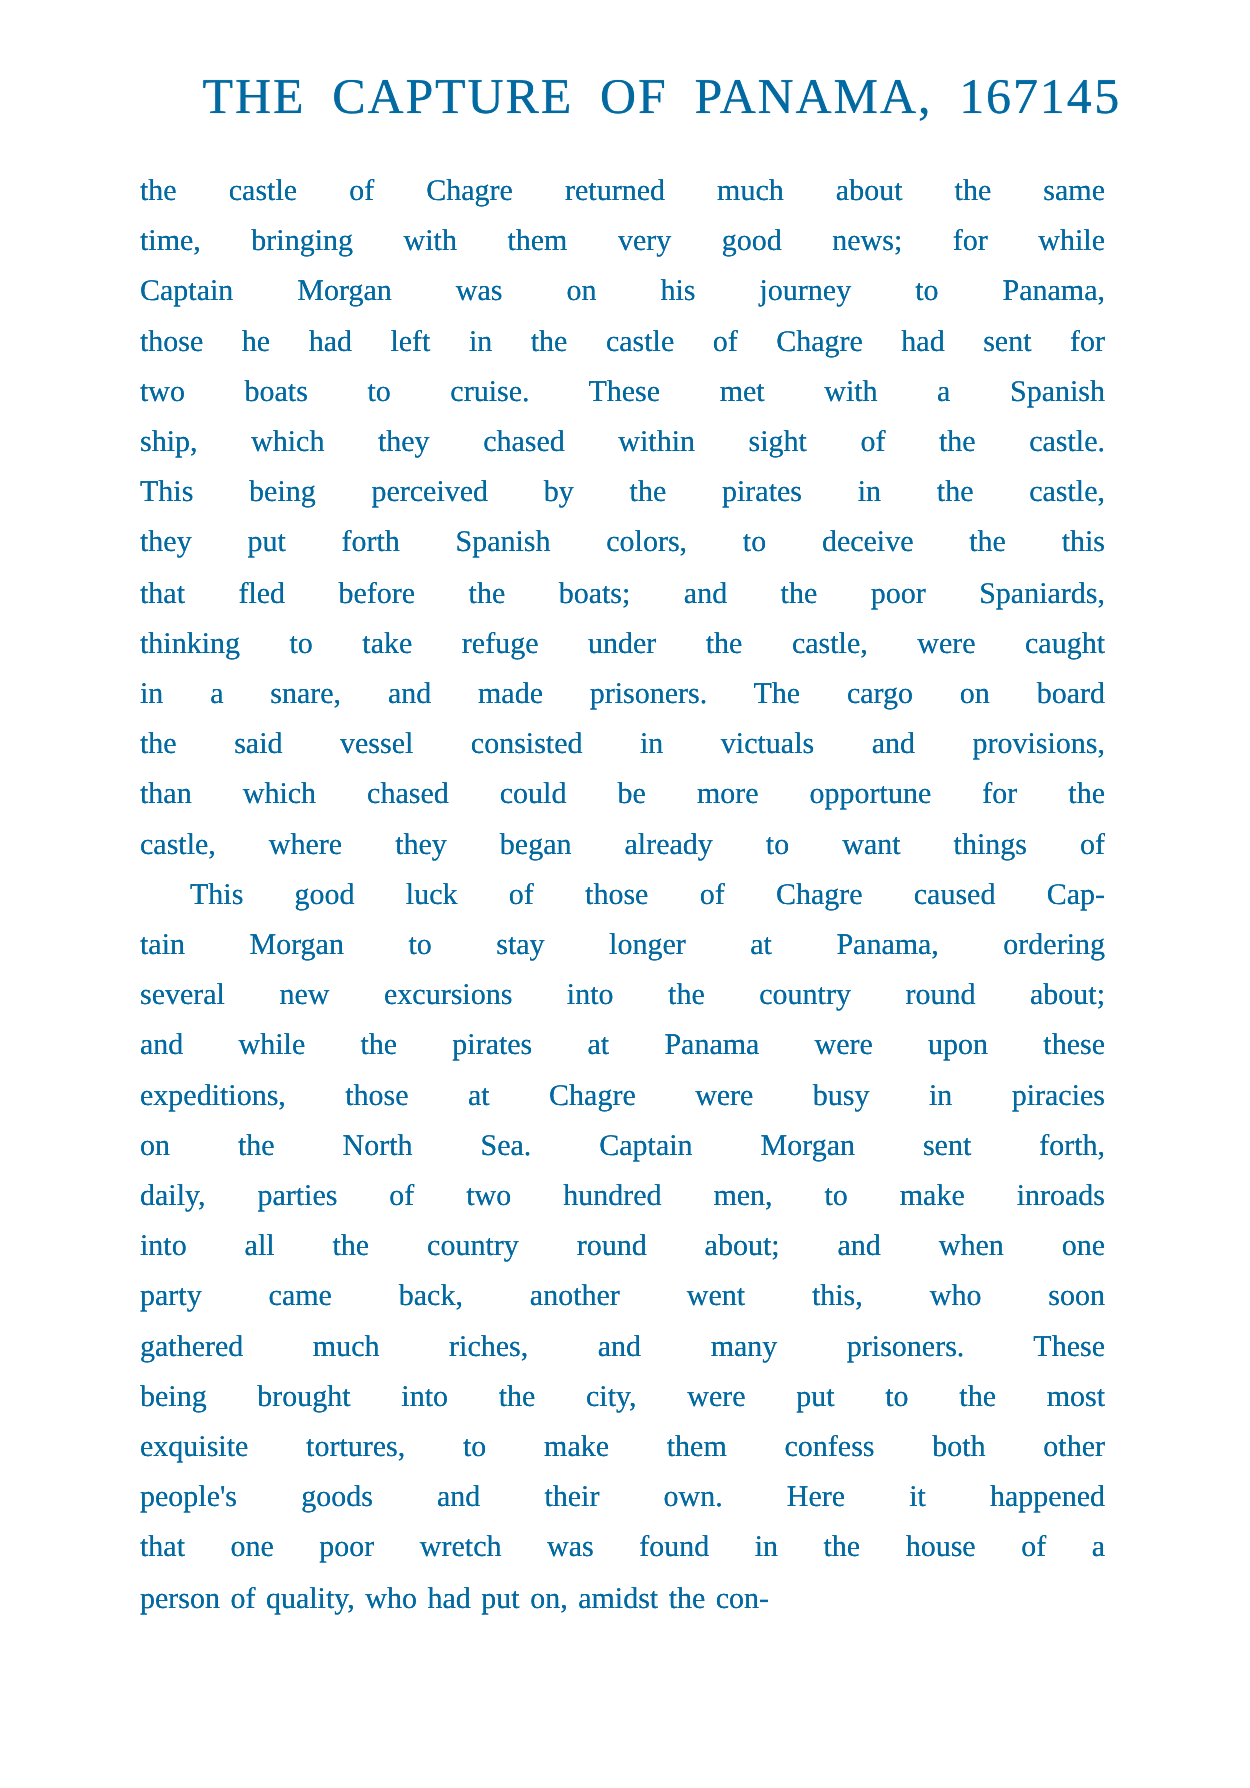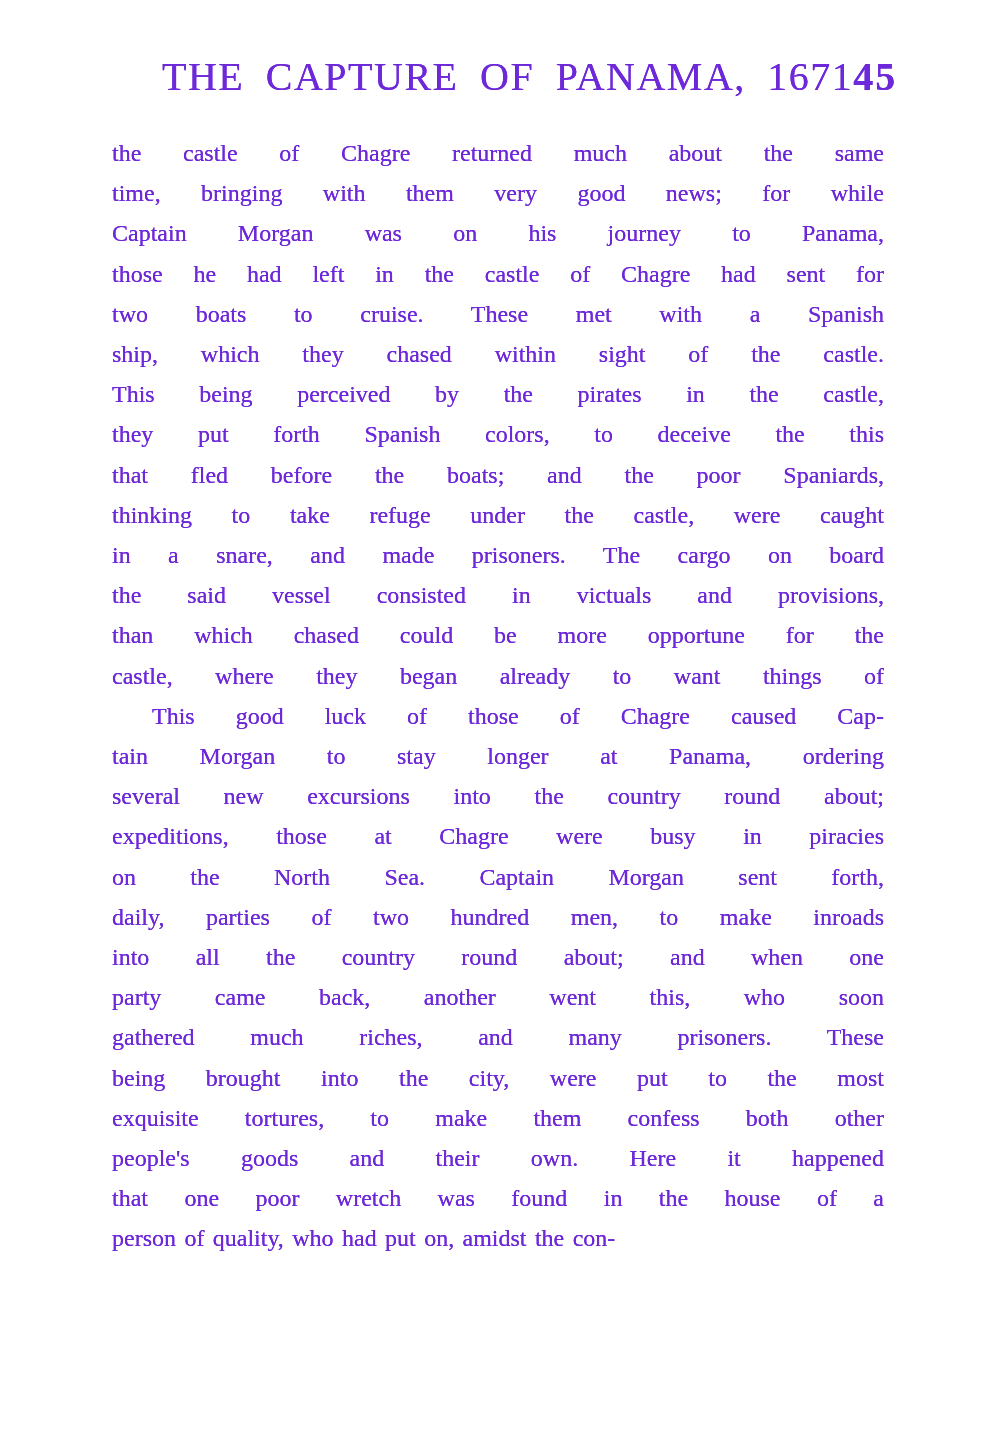--- a/index.html
+++ b/index.html
@@ -5,21 +5,21 @@
   html, body {
     margin: 0;
     padding: 0;
     background: #ffffff;
   }
   .page {
     position: relative;
     width: 1000px;
     height: 1430px;
     background: #ffffff;
-    color: #6d28d9;
+    color: #0369a1;
     font-family: "Liberation Serif", serif;
     overflow: hidden;
   }
   .text-column {
     position: absolute;
     left: 112px;
     top: 56px;
     width: 772px;
   }
   .header-row {
@@ -32,21 +32,20 @@
     white-space: nowrap;
     text-shadow: 0 0 0.6px currentColor;
     margin-bottom: 35px;
   }
   .header-title {
     margin-left: 50px;
   }
   .header-pagenum {
     margin-left: auto;
     letter-spacing: 2px;
-    font-weight: bold;
   }
   .body-text {
     font-size: 24px;
     line-height: 40.2px;
     word-spacing: 0.10em;
     text-shadow: 0 0 0.5px currentColor;
   }
   .paragraph { margin: 0; }
   .line {
     text-align: justify;
@@ -83,20 +82,21 @@
           <div class="line">thinking to take refuge under the castle, were caught</div>
           <div class="line">in a snare, and made prisoners.  The cargo on board</div>
           <div class="line">the said vessel consisted in victuals and provisions,</div>
           <div class="line">than which chased could be more opportune for the</div>
           <div class="line">castle, where they began already to want things of</div>
         </div>
         <div class="paragraph">
           <div class="line indent">This good luck of those of Chagre caused Cap-</div>
           <div class="line">tain Morgan to stay longer at Panama, ordering</div>
           <div class="line">several new excursions into the country round about;</div>
+          <div class="line">and while the pirates at Panama were upon these</div>
           <div class="line">expeditions, those at Chagre were busy in piracies</div>
           <div class="line">on the North Sea.  Captain Morgan sent forth,</div>
           <div class="line">daily, parties of two hundred men, to make inroads</div>
           <div class="line">into all the country round about; and when one</div>
           <div class="line">party came back, another went this, who soon</div>
           <div class="line">gathered much riches, and many prisoners.  These</div>
           <div class="line">being brought into the city, were put to the most</div>
           <div class="line">exquisite tortures, to make them confess both other</div>
           <div class="line">people's goods and their own.  Here it happened</div>
           <div class="line">that one poor wretch was found in the house of a</div>

